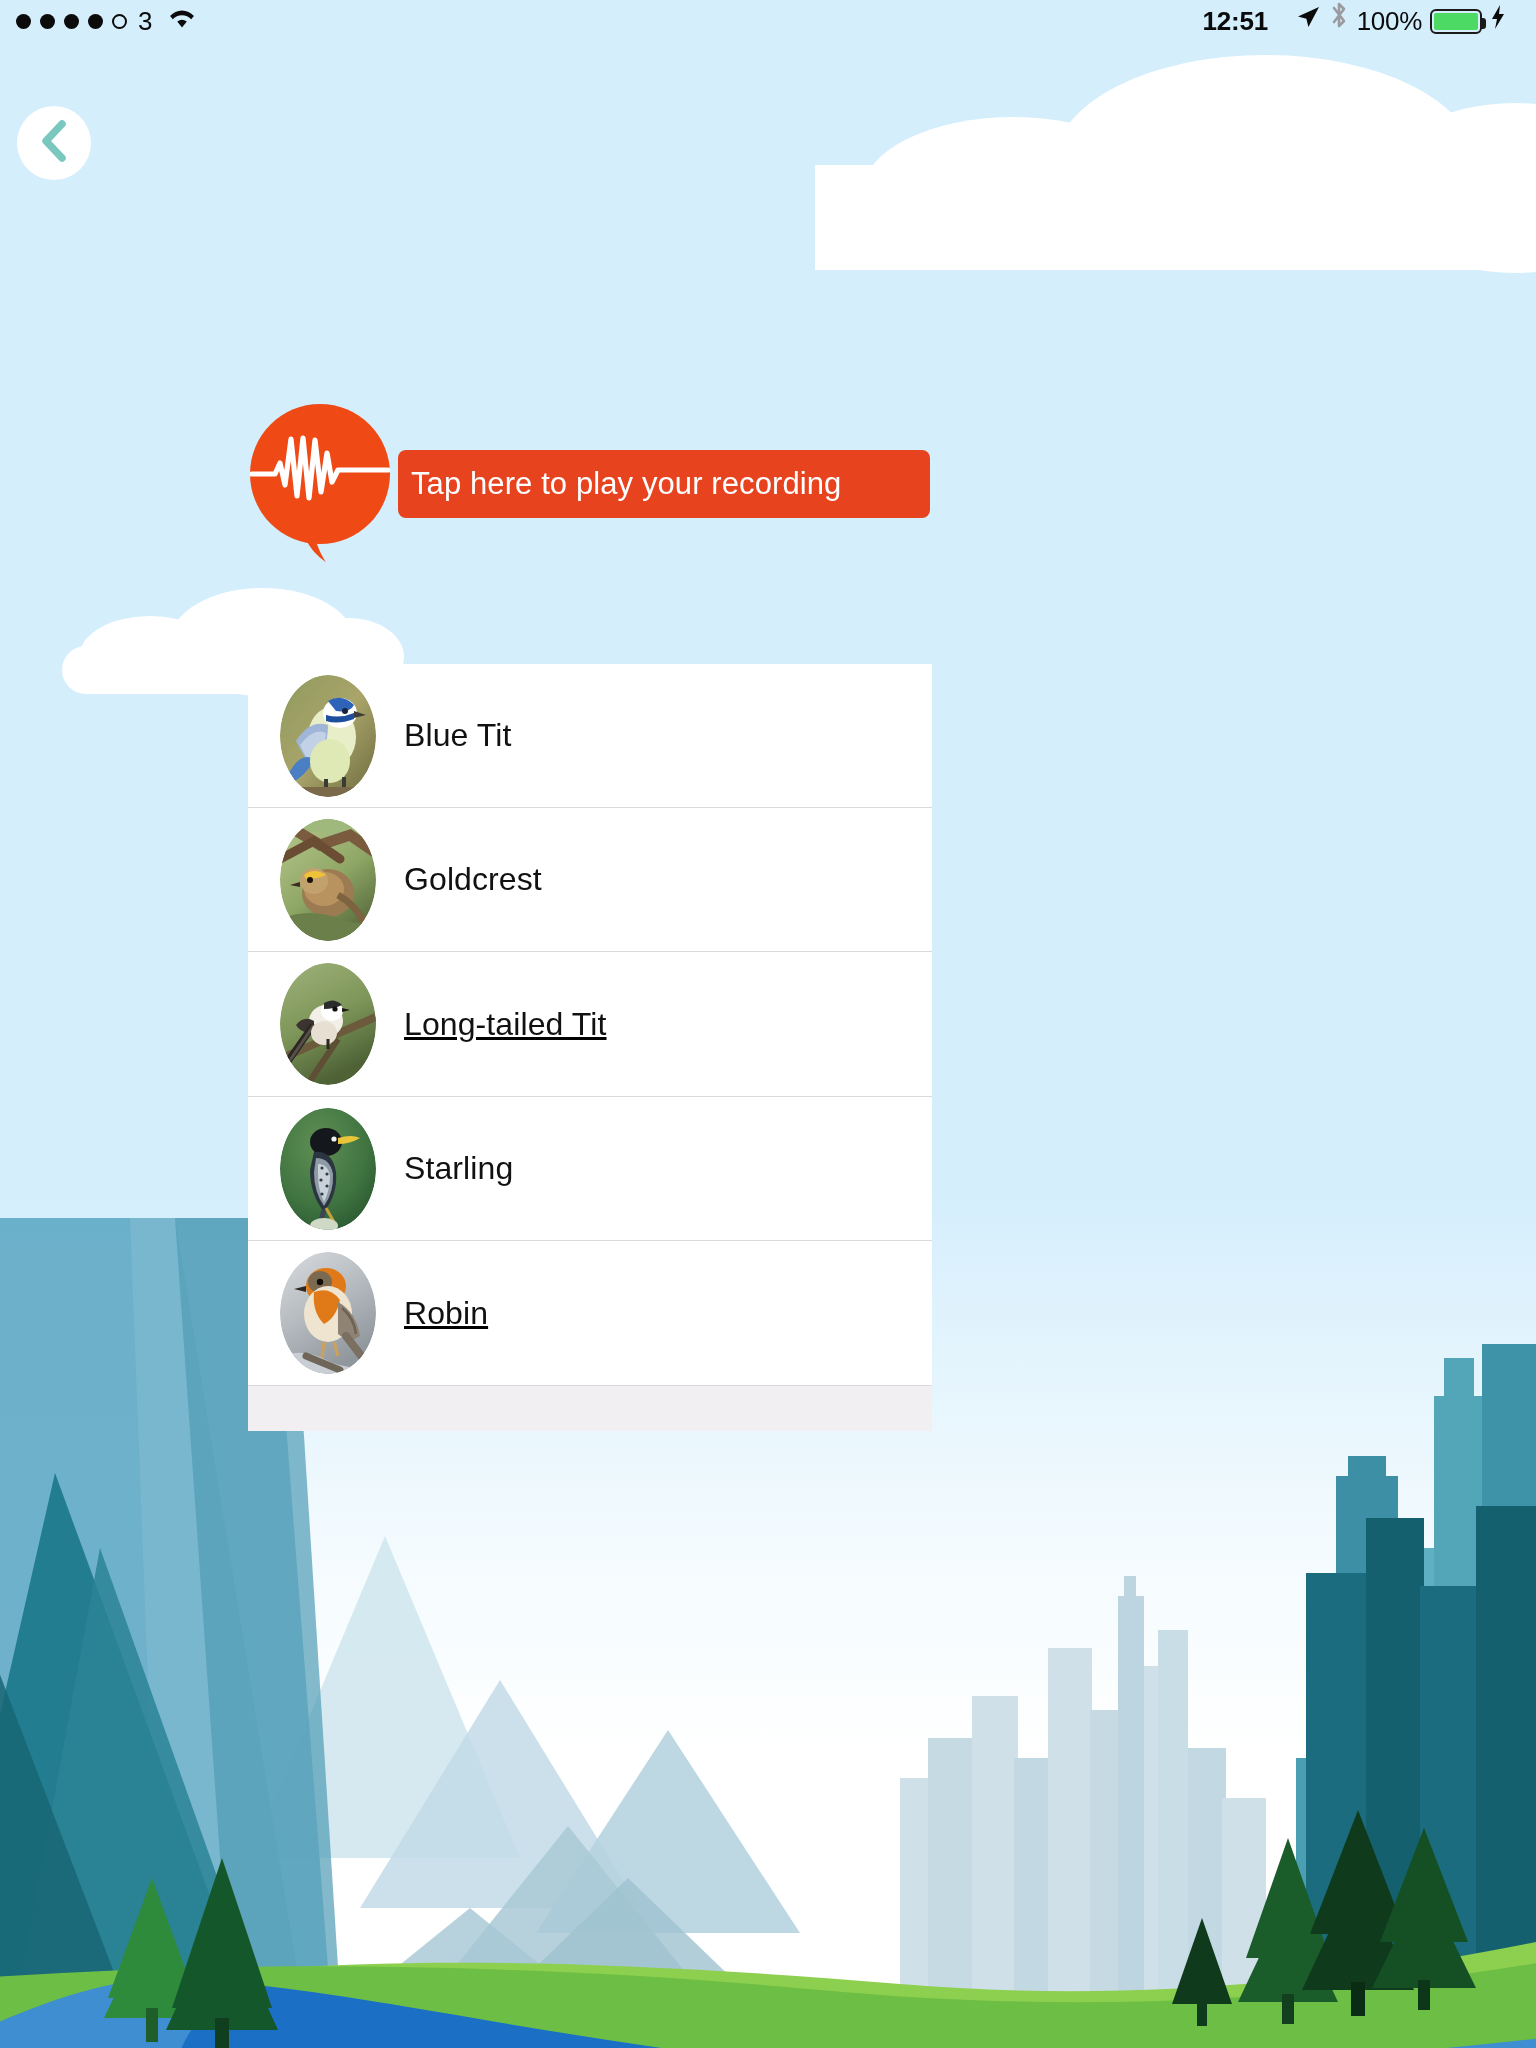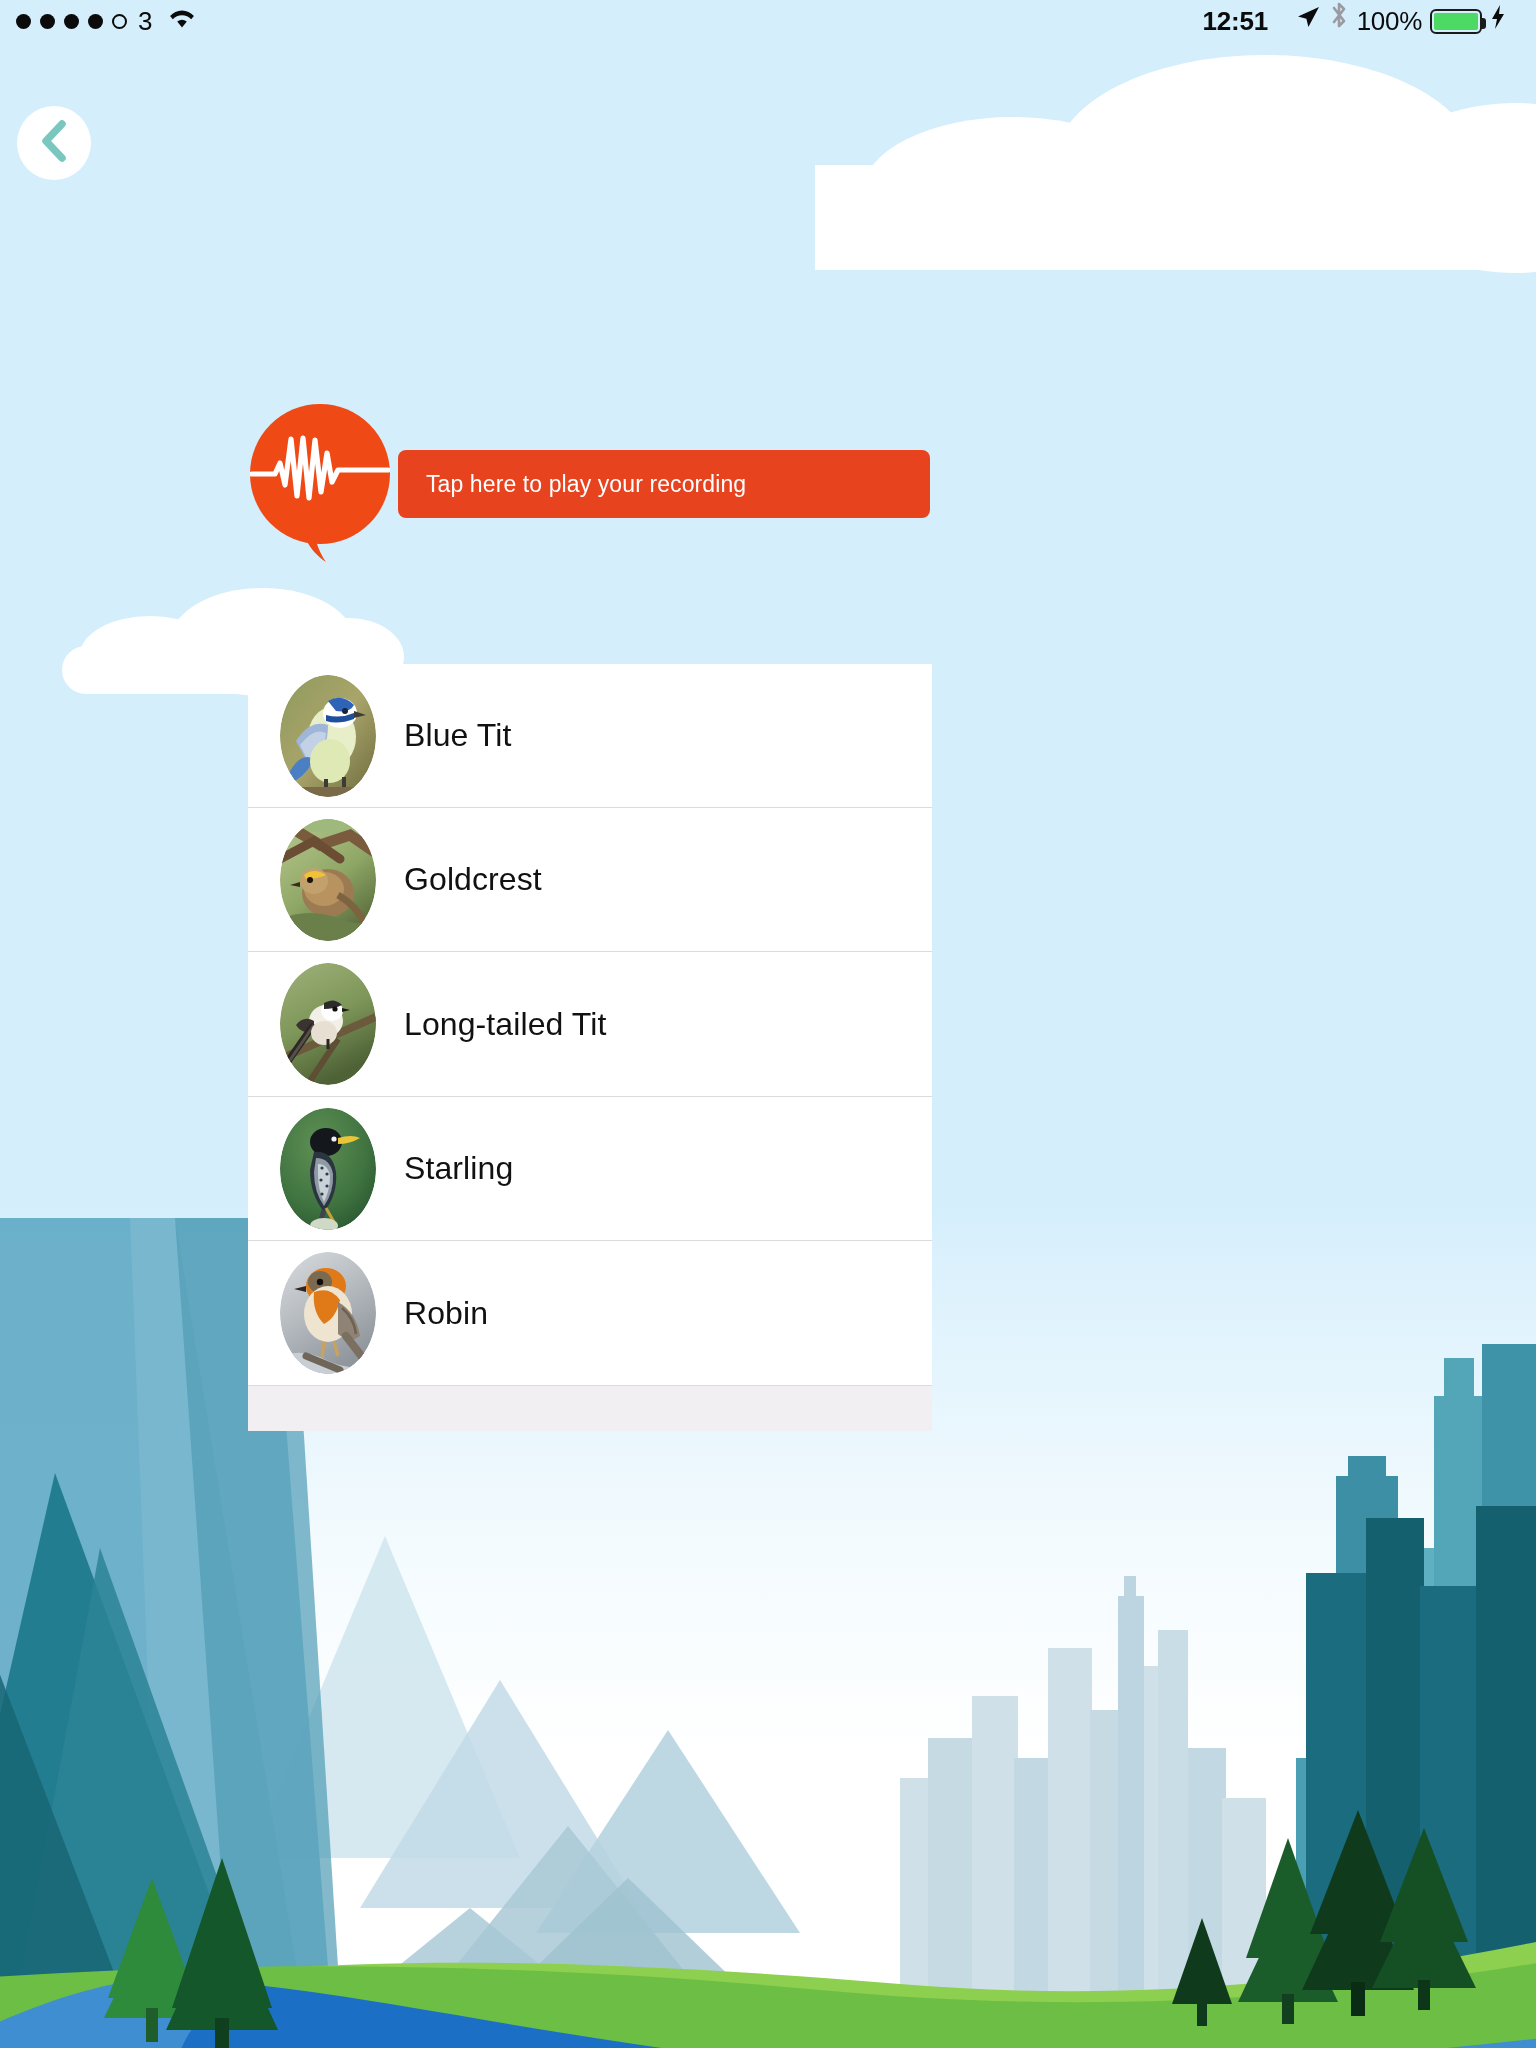--- a/index.html
+++ b/index.html
@@ -84,38 +84,38 @@
   #play-row { position:absolute; left:0; top:404px; width:1536px; height:160px; z-index:20; }
   #record-bubble {
     position:absolute; left:250px; top:0; width:140px; height:160px; cursor:pointer;
   }
   #play-button {
     position:absolute; left:398px; top:46px; width:532px; height:68px;
     background:#e8431f; border-radius:8px; cursor:pointer;
     display:flex; align-items:center;
   }
   #play-button-label {
-    color:#ffffff; font-size:23px; font-weight:400;
-    padding-left:28px; letter-spacing:0.1px; white-space:nowrap;
+    color:#ffffff; font-size:31px; font-weight:400;
+    padding-left:13px; letter-spacing:0.1px; white-space:nowrap;
   }
 
   
   #results {
     position:absolute; left:248px; top:664px; width:684px; z-index:22;
   }
   .section-header {
     background:#f1eff2; height:56px; display:flex; align-items:center;
     padding-left:24px; color:#8b8b90; font-size:23px; letter-spacing:0.6px;
     border-bottom:1px solid #dcdadd;
   }
   .row {
     background:#ffffff; height:144px; display:flex; align-items:center;
     padding-left:32px; border-bottom:1px solid #dcdadd; cursor:pointer;
   }
-  .row:last-child { border-bottom:none; }
+  .row:last-child { border-bottom:none;text-decoration:underline; }
   .thumb {
     width:96px; height:122px; border-radius:50%;
     overflow:hidden; flex:0 0 auto; position:relative;
   }
   .thumb svg { display:block; width:96px; height:122px; }
   .row-label {
     margin-left:28px; font-size:32px; color:#111111; font-weight:400;
     letter-spacing:0.1px;
   }
   .list-footer { background:#f1eff2; height:46px; border-top:1px solid #dcdadd; }

